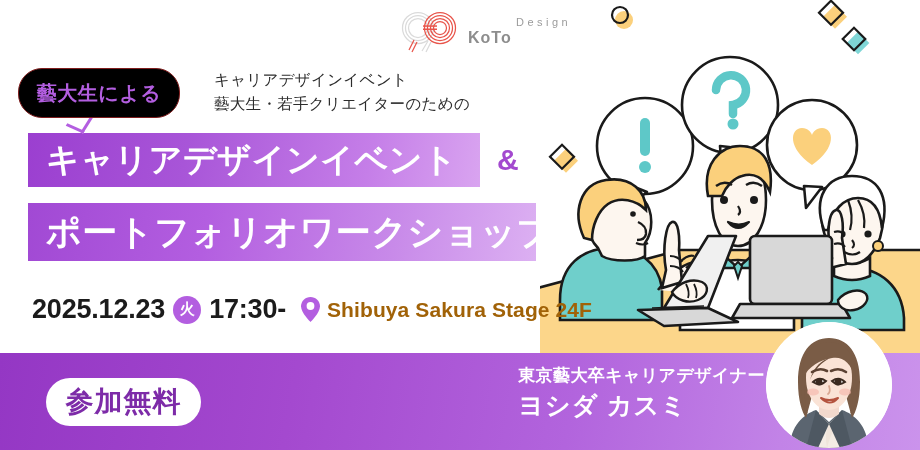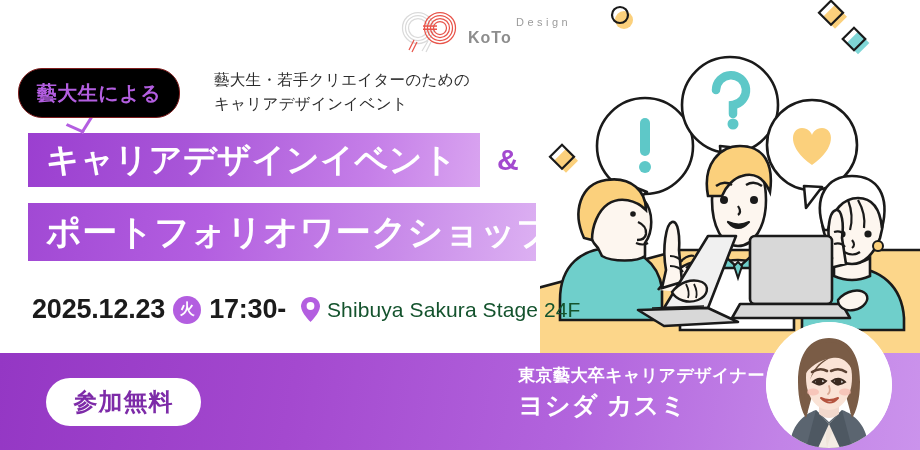--- a/index.html
+++ b/index.html
@@ -57,36 +57,36 @@
   
   .info-row{position:absolute;left:32px;top:294px;display:flex;align-items:center;z-index:4;}
   .date-txt{font-size:27px;font-weight:700;color:#1b1b1b;letter-spacing:-0.2px;}
   .day-circle{
     width:28px;height:28px;border-radius:50%;background:#b35ee0;
     display:flex;align-items:center;justify-content:center;margin:0 8px;
   }
   .day-circle span{font-size:15px;font-weight:700;color:#fff;}
   .time-txt{font-size:27px;font-weight:700;color:#1b1b1b;letter-spacing:-0.2px;}
   .pin{margin-left:14px;margin-right:6px;display:flex;align-items:center;}
-  .venue-txt{font-size:21px;font-weight:400;color:#14532d;letter-spacing:0.1px;}
+  .venue-txt{font-size:21px;font-weight:700;color:#a16207;letter-spacing:0.1px;}
 
   
   .illus{position:absolute;left:540px;top:0;width:380px;height:360px;overflow:hidden;}
 
   
   .bottom-bar{
     position:absolute;left:0;top:353px;width:920px;height:97px;
     background:linear-gradient(100deg,#9437c4 0%,#a449cf 32%,#b264dd 62%,#c283e7 85%,#cb93ec 100%);
     z-index:8;
   }
   .free-pill{
     position:absolute;left:46px;top:378px;width:155px;height:48px;border-radius:24px;
     background:#fff;display:flex;align-items:center;justify-content:center;z-index:10;
   }
-  .free-pill span{font-size:24px;font-weight:700;color:#7d2ba8;letter-spacing:1px;text-align:right;}
+  .free-pill span{font-size:28px;font-weight:700;color:#7d2ba8;letter-spacing:1px;text-align:right;}
   .speaker{
     position:absolute;right:155px;top:366px;text-align:right;z-index:10;
     display:flex;flex-direction:column;align-items:flex-start;
   }
   .speaker-role{font-size:17px;font-weight:600;color:#fff;letter-spacing:0.4px;line-height:1.2;}
   .speaker-name{font-size:25px;font-weight:700;color:#fff;letter-spacing:1.2px;margin-top:4px;line-height:1.2;}
 
   .portrait{
     position:absolute;left:766px;top:322px;width:126px;height:126px;
     border-radius:50%;background:#fff;overflow:hidden;z-index:11;
@@ -124,22 +124,22 @@
       <div class="logo-koto">KoTo</div>
     </div>
   </div>
 
   <div class="badge-tail"></div>
   <div class="badge-bubble">
     <span>藝大生による</span>
   </div>
 
   <div class="subtitle">
+    <div>キャリアデザインイベント</div>
     <div>藝大生・若手クリエイターのための</div>
-    <div>キャリアデザインイベント</div>
   </div>
 
   <div class="title-row1">
     <div class="bar1">
       <span>キャリアデザインイベント</span>
     </div>
     <div class="amp">&amp;</div>
   </div>
 
   <div class="title-row2">

